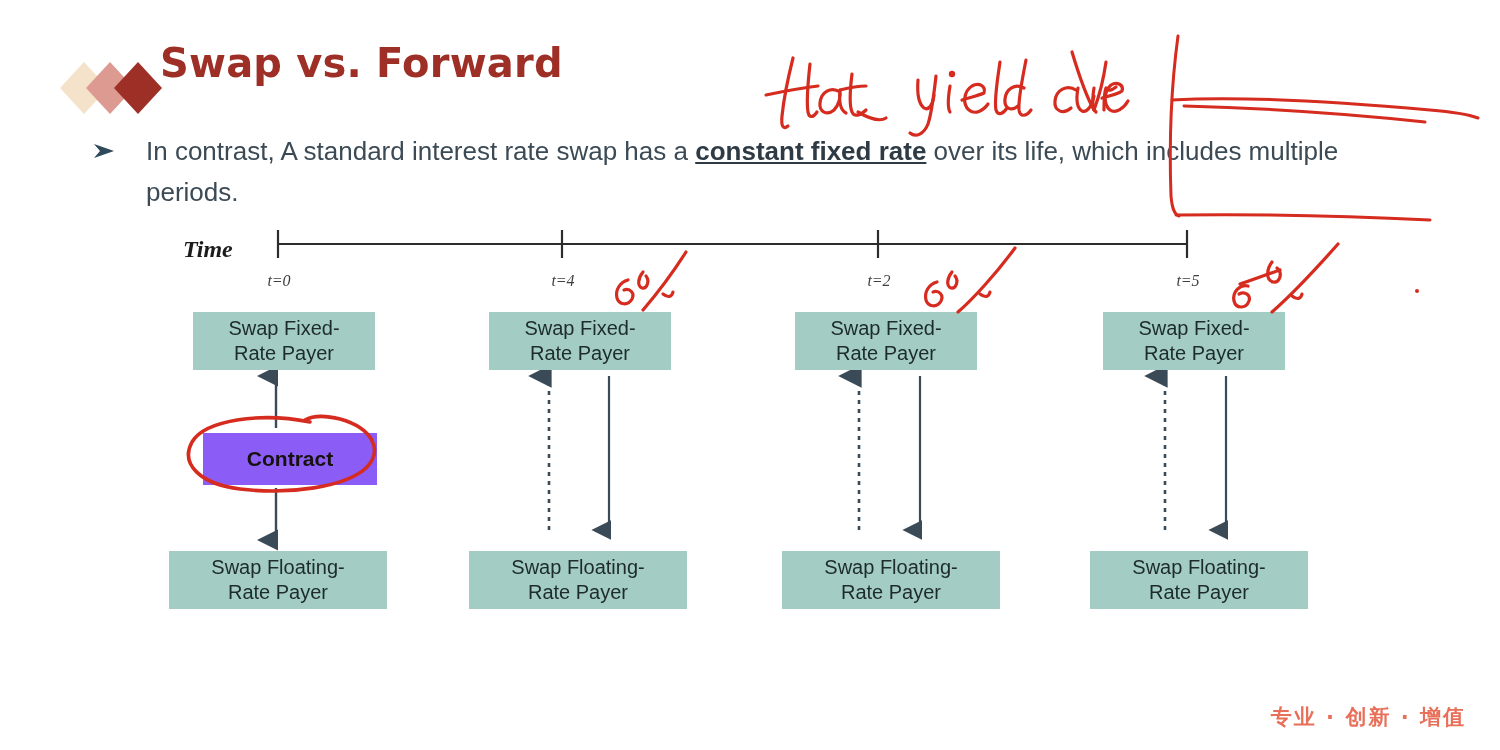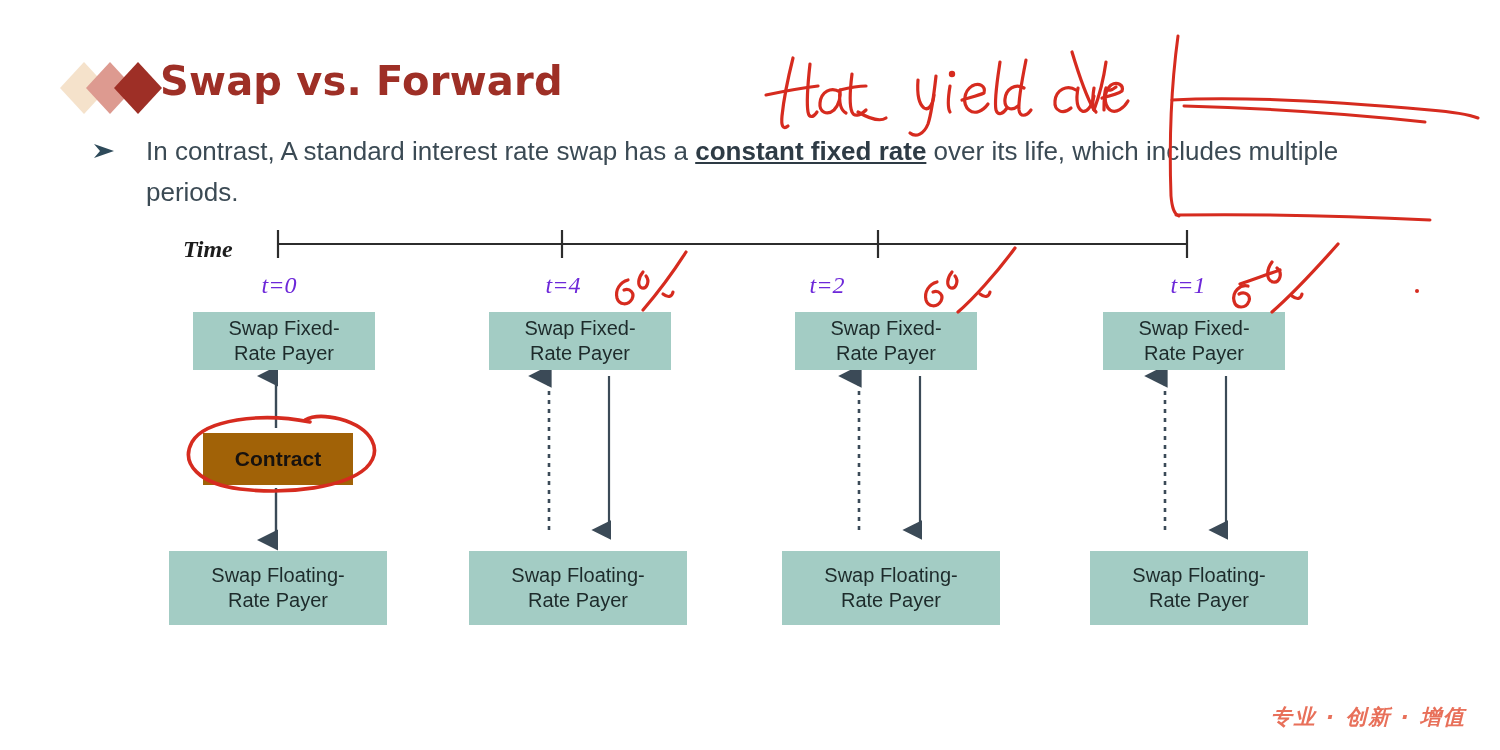--- a/index.html
+++ b/index.html
@@ -8,21 +8,21 @@
     background:#ffffff;
     font-family:"Liberation Sans", sans-serif;
     overflow:hidden;
     position:relative;
   }
   #slide{position:absolute;inset:0;width:1500px;height:750px;}
 
   
   .title-deco{position:absolute;left:58px;top:58px;width:112px;height:60px;}
   .title-text{
-    position:absolute;left:160px;top:58px;
+    position:absolute;left:160px;top:40px;
     font-family:"DejaVu Sans", sans-serif;
     font-weight:bold;font-size:40px;letter-spacing:.2px;
     color:#9e2f26;white-space:nowrap;
   }
 
   
   .bullet-arrow{position:absolute;left:92px;top:140px;width:26px;height:22px;}
   .bullet-text{
     position:absolute;left:146px;top:131px;width:1260px;
     font-family:"Liberation Sans", sans-serif;
@@ -33,60 +33,60 @@
   
   .tl-label{
     position:absolute;left:183px;top:236px;
     font-family:"Liberation Serif", serif;
     font-style:italic;font-weight:bold;font-size:24px;color:#1c1c1c;
   }
   .tl-axis{position:absolute;left:270px;top:228px;width:925px;height:32px;}
   .t-tick-label{
     position:absolute;top:272px;
     font-family:"Liberation Serif", serif;
-    font-style:italic;font-size:24px;color:#6d28d9;
+    font-style:italic;font-size:16px;color:#404040;
     transform:translateX(-50%);white-space:nowrap;
   }
 
   
   .box{
     position:absolute;
     background:#a3ccc4;
     color:#1d2b2b;
     font-family:"Liberation Sans", sans-serif;
     font-size:20px;line-height:25px;
     display:flex;align-items:center;justify-content:center;
     text-align:center;
     box-sizing:border-box;
   }
   .box-fixed{width:182px;height:58px;}
-  .box-float{width:218px;height:74px;}
+  .box-float{width:218px;height:58px;}
   .contract-box{
     position:absolute;
-    width:150px;height:52px;
-    background:#a16207;
+    width:174px;height:52px;
+    background:#8b5cf6;
     color:#17120f;
     font-family:"Liberation Sans", sans-serif;
     font-weight:bold;font-size:21px;
     display:flex;align-items:center;justify-content:center;
     box-sizing:border-box;
   }
 
   
   .connectors{position:absolute;left:0;top:0;width:1500px;height:750px;pointer-events:none;}
 
   
   .ink{position:absolute;left:0;top:0;width:1500px;height:750px;pointer-events:none;}
 
   
   .footer{
     position:absolute;right:34px;top:703px;
     font-family:"DejaVu Sans", sans-serif;
     font-weight:bold;font-size:21px;letter-spacing:2px;
-    color:#e8705a;white-space:nowrap;font-style:italic;
+    color:#e8705a;white-space:nowrap;
   }
 </style>
 </head>
 <body>
 
 <div id="slide">
 
   <svg class="title-deco" viewBox="0 0 112 60">
     <polygon points="26,4 50,30 26,56 2,30" fill="#f5e2cb"></polygon>
     <polygon points="52,4 76,30 52,56 28,30" fill="#dd9a90"></polygon>
@@ -108,22 +108,22 @@
   <svg class="tl-axis" viewBox="0 0 925 32">
     <line x1="8" y1="16" x2="917" y2="16" stroke="#2c2c2c" stroke-width="2"></line>
     <line x1="8" y1="2" x2="8" y2="30" stroke="#2c2c2c" stroke-width="2.2"></line>
     <line x1="292" y1="2" x2="292" y2="30" stroke="#2c2c2c" stroke-width="2.2"></line>
     <line x1="608" y1="2" x2="608" y2="30" stroke="#2c2c2c" stroke-width="2.2"></line>
     <line x1="917" y1="2" x2="917" y2="30" stroke="#2c2c2c" stroke-width="2.2"></line>
   </svg>
 
   <div class="t-tick-label" style="left:279px">t=0</div>
   <div class="t-tick-label" style="left:563px">t=4</div>
-  <div class="t-tick-label" style="left:827px">t=2</div>
-  <div class="t-tick-label" style="left:1188px">t=1</div>
+  <div class="t-tick-label" style="left:879px">t=2</div>
+  <div class="t-tick-label" style="left:1188px">t=5</div>
 
   <svg class="connectors" viewBox="0 0 1500 750">
     <defs>
       <marker id="ahU" markerWidth="9" markerHeight="9" refX="4.5" refY="8" orient="auto">
         <path d="M4.5 0 L9 9 L0 9 Z" fill="#3b4a57"></path>
       </marker>
       <marker id="ahD" markerWidth="9" markerHeight="9" refX="4.5" refY="1" orient="auto">
         <path d="M4.5 9 L0 0 L9 0 Z" fill="#3b4a57"></path>
       </marker>
     </defs>

